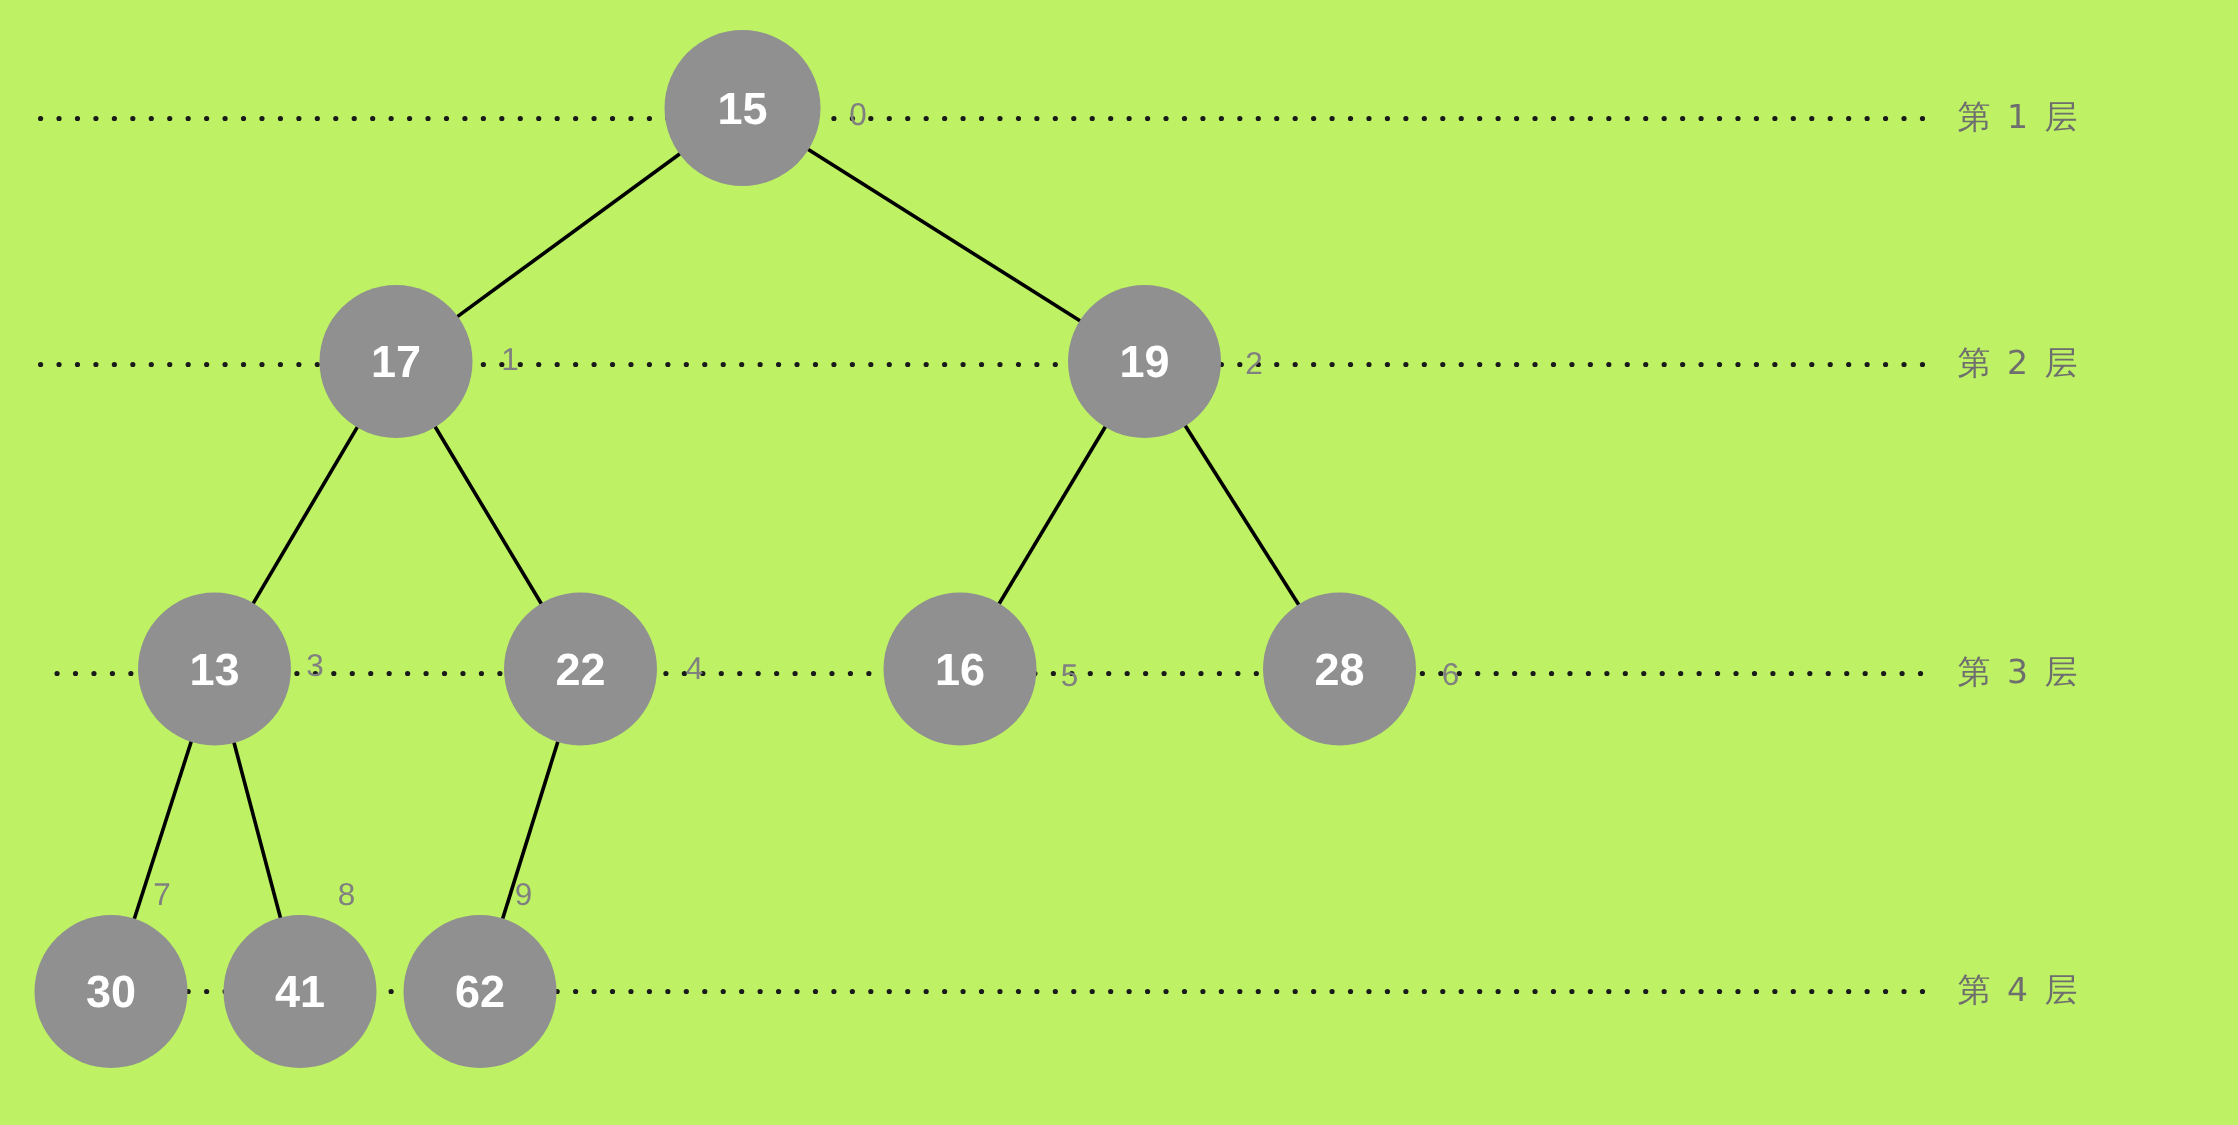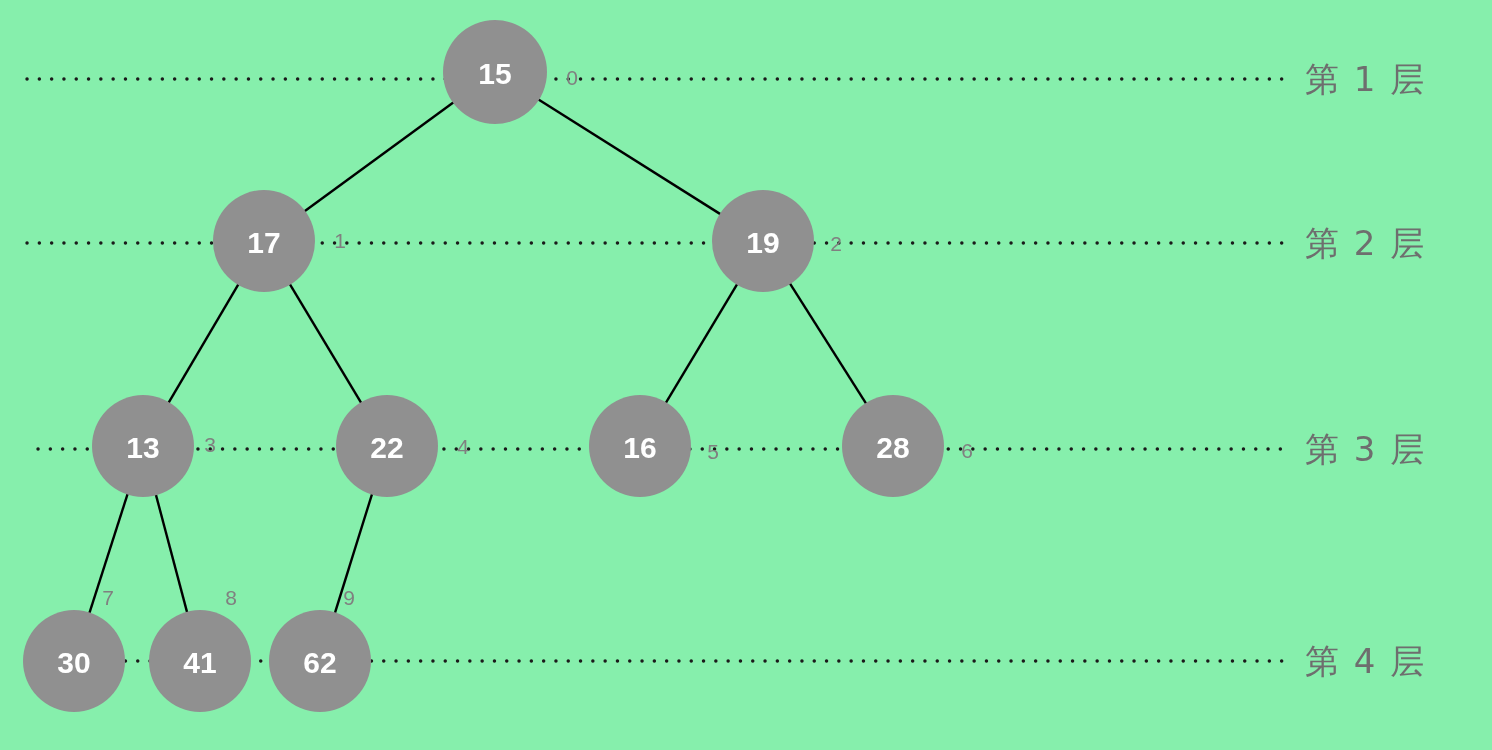--- a/index.html
+++ b/index.html
@@ -7,21 +7,21 @@
     padding: 0;
     background: #ffffff;
   }
   body {
     font-family: "Liberation Sans", "DejaVu Sans", sans-serif;
   }
   #stage {
     position: relative;
     width: 1492px;
     height: 750px;
-    background: #86efac;
+    background: #bef264;
     overflow: hidden;
   }
   #tree-svg {
     position: absolute;
     left: 0;
     top: 0;
     width: 1492px;
     height: 750px;
   }
   .node-circle {
@@ -51,21 +51,21 @@
     fill: #808080;
     font-family: "Liberation Sans", "DejaVu Sans", sans-serif;
     font-size: 21px;
     text-anchor: middle;
     dominant-baseline: central;
   }
   .level-label {
     position: absolute;
     color: #6e6e6e;
     font-family: "DejaVu Sans", "Liberation Sans", sans-serif;
-    font-size: 34px;
+    font-size: 22px;
     letter-spacing: 2px;
     white-space: nowrap;
     line-height: 1;
     transform: translateY(-50%);
   }
 </style>
 </head>
 <body>
 
 <div id="stage">

